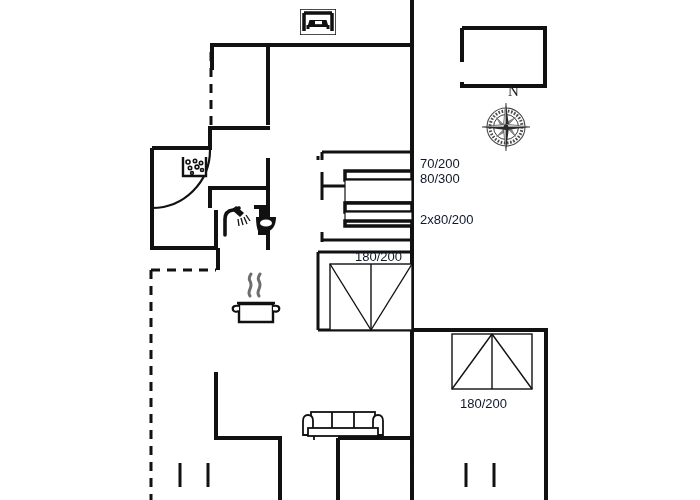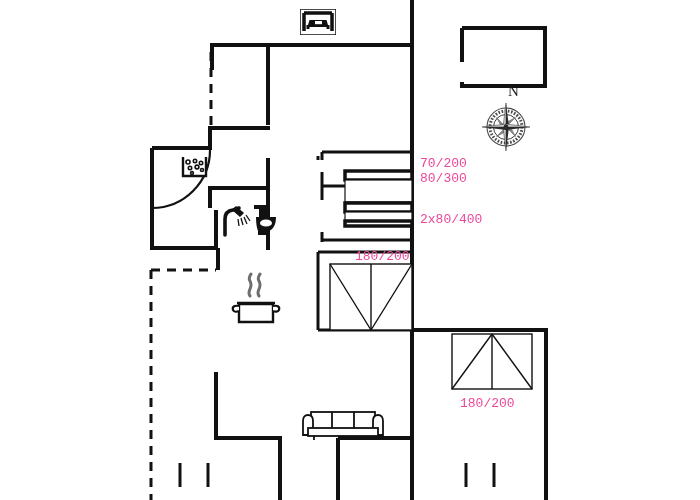--- a/index.html
+++ b/index.html
@@ -19,23 +19,23 @@
   }
   #plan-svg {
     position: absolute;
     left: 0;
     top: 0;
     width: 700px;
     height: 500px;
   }
   .dim-label {
     position: absolute;
-    font-family: Liberation Mono, monospace;
+    font-family: Liberation Sans, sans-serif;
     font-size: 13px;
-    color: #ec4899;
+    color: #0f172a;
     white-space: nowrap;
     letter-spacing: 0px;
     text-align: center;
   }
   .compass-label {
     position: absolute;
     font-family: "Liberation Serif", serif;
     font-size: 15px;
     color: #1a1a1a;
   }
@@ -272,19 +272,19 @@
       <circle cx="27" cy="27" r="2.4" fill="#2a2a2a"></circle>
     </svg>
   </div>
 
   <div class="compass-label" style="left:508px; top:83px;">N</div>
 
   <div class="dim-label" style="left:420px; top:156px;">70/200</div>
 
   <div class="dim-label" style="left:420px; top:171px;">80/300</div>
 
-  <div class="dim-label" style="left:420px; top:212px;">2x80/400</div>
+  <div class="dim-label" style="left:420px; top:212px;">2x80/200</div>
 
   <div class="dim-label" style="left:355px; top:249px;">180/200</div>
 
   <div class="dim-label" style="left:460px; top:396px;">180/200</div>
 
 </div>
 
 </body></html>

